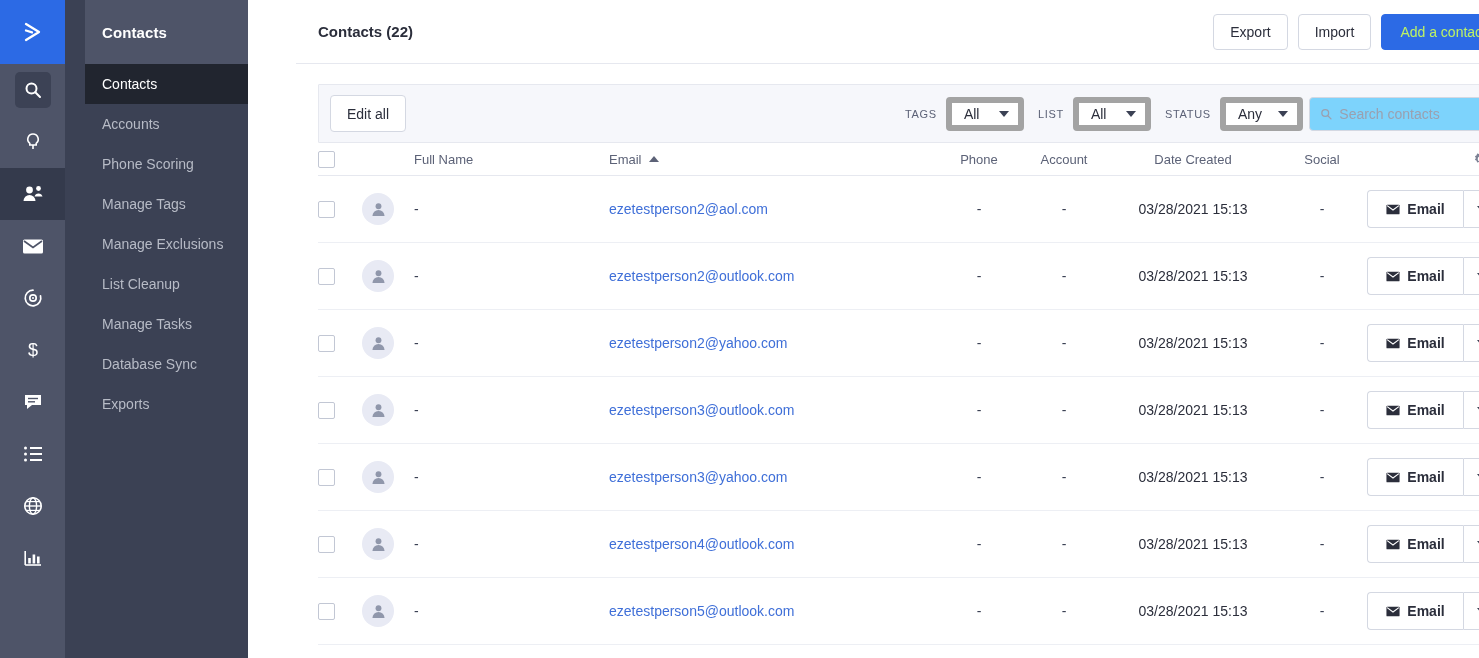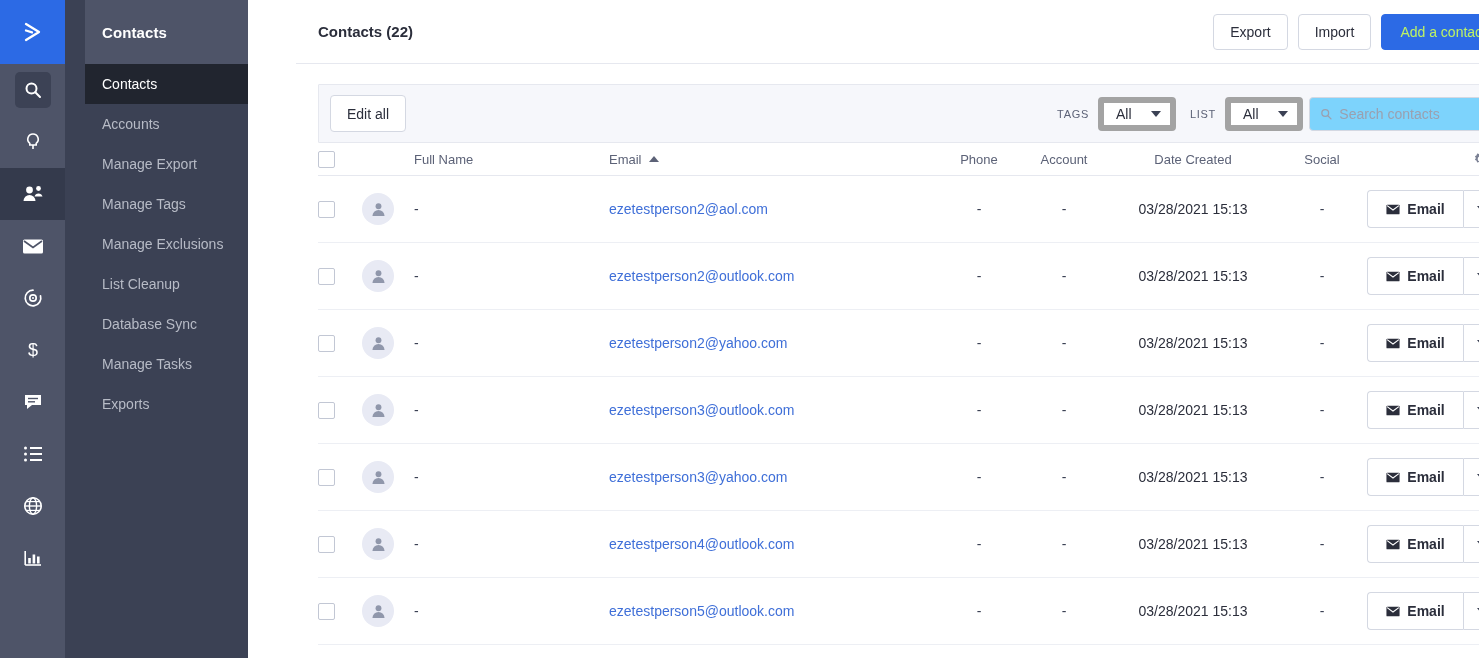--- a/index.html
+++ b/index.html
@@ -281,36 +281,36 @@
 
   <div class="sidebar">
     <div class="sidebar-header">Contacts</div>
     <div class="nav-item active">
         <span>Contacts</span>
       </div>
     <div class="nav-item">
         <span>Accounts</span>
       </div>
     <div class="nav-item">
-        <span>Manage Export</span>
+        <span>Phone Scoring</span>
       </div>
     <div class="nav-item">
         <span>Manage Tags</span>
       </div>
     <div class="nav-item">
         <span>Manage Exclusions</span>
       </div>
     <div class="nav-item">
         <span>List Cleanup</span>
       </div>
     <div class="nav-item">
+        <span>Manage Tasks</span>
+      </div>
+    <div class="nav-item">
         <span>Database Sync</span>
-      </div>
-    <div class="nav-item">
-        <span>Manage Tasks</span>
       </div>
     <div class="nav-item">
         <span>Exports</span>
       </div>
   </div>
 
   <div class="main">
 
     <div class="topbar">
       <div class="page-title">Contacts (22)</div>
@@ -334,20 +334,27 @@
         </div>
 
         <div class="filter-group">
           <span class="filter-label">LIST</span>
           <div class="select">
             <span>All</span>
             <span class="caret"></span>
           </div>
         </div>
 
+        <div class="filter-group">
+          <span class="filter-label">STATUS</span>
+          <div class="select">
+            <span>Any</span>
+            <span class="caret"></span>
+          </div>
+        </div>
 
         <div class="search-box">
           <svg width="14" height="14" viewBox="0 0 16 16">
             <circle cx="6.8" cy="6.8" r="4.4" fill="none" stroke="#9aa0b0" stroke-width="1.7"></circle>
             <line x1="10.2" y1="10.2" x2="14.3" y2="14.3" stroke="#9aa0b0" stroke-width="1.7" stroke-linecap="round"></line>
           </svg>
           <input type="text" placeholder="Search contacts" style="">
         </div>
       </div>
     </div>

